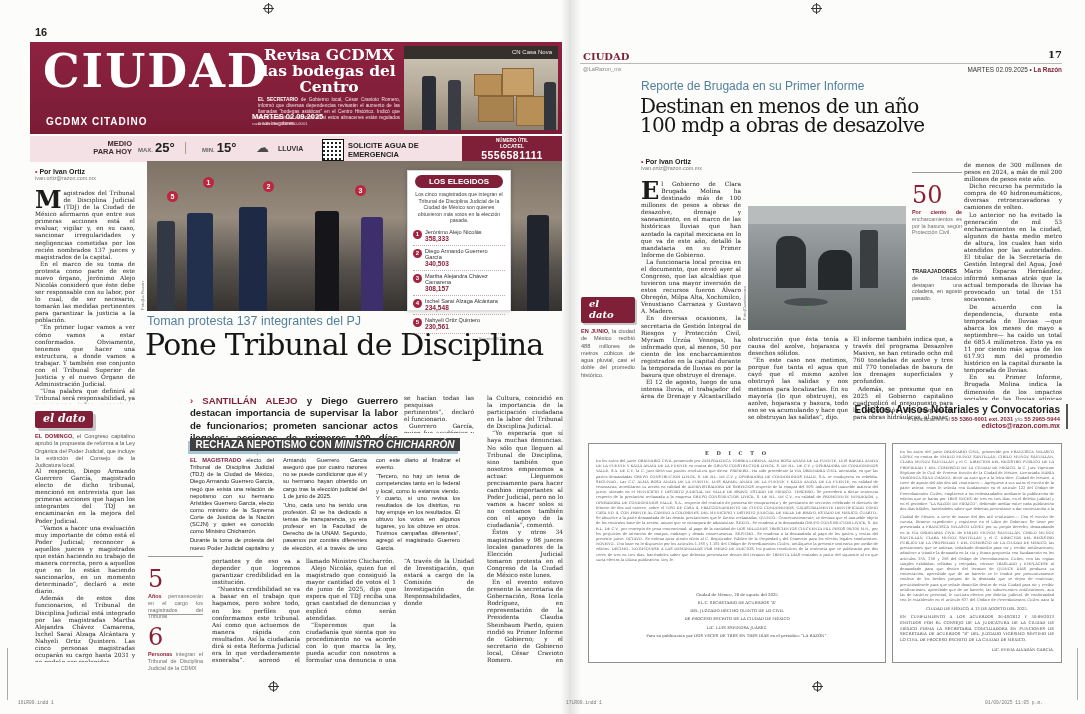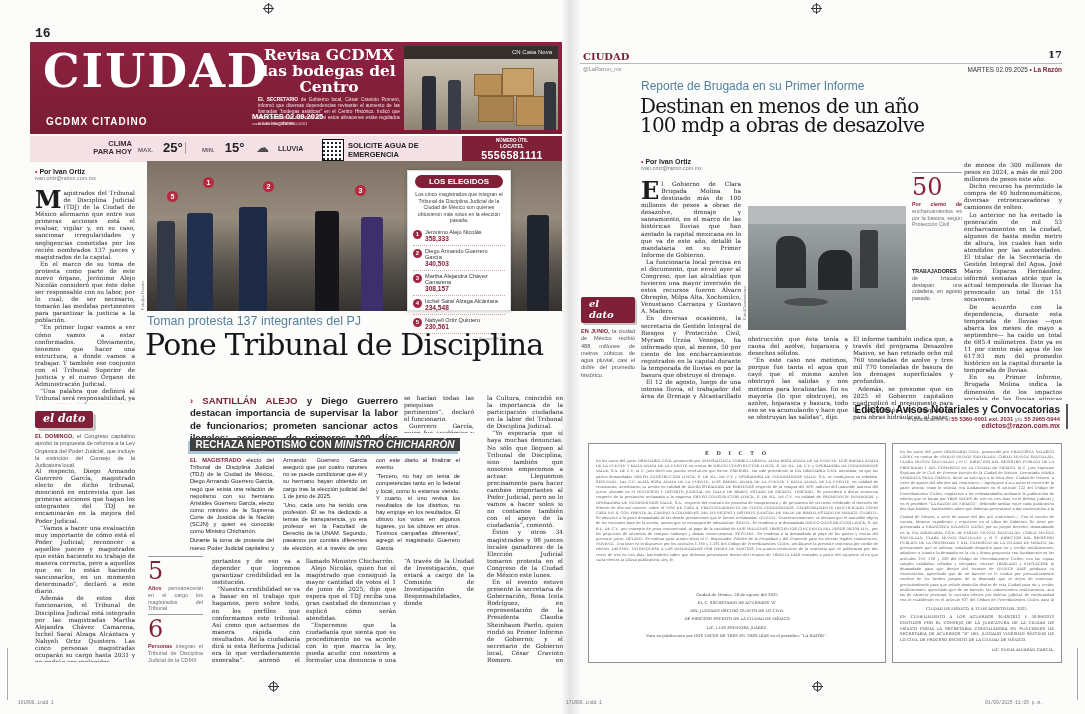--- a/index.html
+++ b/index.html
@@ -26,21 +26,21 @@
   .b-promo-text b{color:#fff;}
   .b-photo{position:absolute;left:374px;top:4px;width:154px;height:84px;background:linear-gradient(180deg,#cfc8ba 0%,#b3a896 55%,#8d8373 100%);overflow:hidden;}
   .b-sign{position:absolute;left:0;top:0;width:100%;height:13px;background:#35302c;color:#eee;
           font-family:"Liberation Sans",sans-serif;font-size:6px;line-height:13px;text-align:right;padding-right:6px;box-sizing:border-box;}
   .box{position:absolute;background:#b98f58;border:1px solid #8a6537;}
   .fig{position:absolute;background:#2b2e36;border-radius:3px 3px 0 0;}
   
   .strip{left:30px;top:136px;width:532px;height:26px;background:#f4e1e6;font-family:"Liberation Sans",sans-serif;}
   .w-label{position:absolute;left:36px;top:4px;width:66px;text-align:right;font-weight:bold;font-size:7.5px;line-height:1.1;color:#3c2a30;}
   .w-temp{position:absolute;top:4px;font-size:6px;color:#666;font-weight:bold;}
-  .w-temp b{font-size:13px;color:#222;margin-left:10px;}
+  .w-temp b{font-size:13px;color:#222;margin-left:2px;}
   .w-sep{position:absolute;top:4px;color:#a98;font-size:12px;}
   .cloud{position:absolute;font-size:13px;color:#4c4c4c;}
   .w-cond{position:absolute;top:9px;font-size:7px;font-weight:bold;color:#333;}
   .qr{position:absolute;left:292px;top:3px;width:20px;height:20px;border:1px solid #111;
       background:repeating-linear-gradient(0deg,#111 0 2px,#fff 2px 4px),repeating-linear-gradient(90deg,#111 0 2px,#fff 2px 4px);background-blend-mode:screen;}
   .w-cta{position:absolute;left:318px;top:5px;width:112px;}
   .w-cta b{font-size:7.5px;color:#1f1f1f;display:block;}
   .w-cta span{font-size:5.3px;color:#555;}
   .locatel{position:absolute;left:432px;top:0;width:100px;height:26px;background:#7f1f38;color:#fff;text-align:center;}
   .locatel .l1{font-size:4.6px;font-weight:bold;margin-top:2px;}
@@ -56,21 +56,21 @@
   .subhead .mk{color:#b92741;}
   
   .eldato-rib{display:inline-block;background:#7f1f38;color:#fff;font-style:italic;font-weight:bold;
               font-size:11px;padding:1px 8px 3px;border-radius:2px;box-shadow:3px 3px 0 #c7c7c7;}
   .eldato-tx{font-family:"Liberation Sans",sans-serif;font-size:5.6px;line-height:1.3;color:#555;text-align:justify;margin-top:5px;}
   .eldato-tx b{color:#7f1f38;}
   
   .fbar{background:#404040;color:#fff;font-family:"Liberation Sans",sans-serif;font-weight:bold;
         font-size:10px;text-align:center;line-height:13px;box-shadow:-2px 3px 0 #a9c6d6;}
   
-  .co{border-top:1px solid #9a9a9a;padding-top:2px;font-family:"Liberation Sans",sans-serif;}
+  .co{border-top:1px solid #9a9a9a;padding-top:10px;font-family:"Liberation Sans",sans-serif;}
   .co-num{font-family:"DejaVu Serif",serif;font-size:24px;line-height:1;color:#8a2038;}
   .co-tx{font-size:5.4px;line-height:1.25;color:#707070;margin-top:2px;text-align:justify;}
   .co-tx b{color:#8a2038;}
   
   .eleg{background:#fff;border:1px solid #ddd;box-shadow:0 0 4px rgba(0,0,0,.25);padding:4px 5px;box-sizing:border-box;}
   .eleg-rib{background:#7f1f38;color:#fff;font-family:"Liberation Sans",sans-serif;font-weight:bold;
             font-size:8px;text-align:center;line-height:13px;border-radius:7px;margin:0 2px 3px;}
   .eleg-intro{font-family:"Liberation Sans",sans-serif;font-size:5.2px;line-height:1.25;text-align:center;color:#444;margin-bottom:3px;}
   .eleg-item{border-bottom:1px dotted #c9a5ae;padding:2px 0 3px;position:relative;padding-left:12px;}
   .eleg-item:last-of-type{border-bottom:none;}
@@ -108,21 +108,21 @@
   .ed-close div{margin-top:2px;}
   .ed-close .caps{text-transform:uppercase;}
   
   .reg{width:7px;height:7px;border:1px solid #333;border-radius:50%;background:
        radial-gradient(circle,#333 0 1px,transparent 1px);}
   .reg:before{content:"";position:absolute;left:-2px;top:3px;width:11px;height:1px;background:#333;}
   .reg:after{content:"";position:absolute;left:3px;top:-2px;width:1px;height:11px;background:#333;}
   .filetx{font-family:"Liberation Mono",monospace;font-size:4.6px;color:#777;}
   .vline{width:1px;background:#aaa;}
   .gutter{left:561px;top:0;width:20px;height:714px;background:linear-gradient(90deg,rgba(0,0,0,0) 0%,rgba(0,0,0,0.10) 45%,rgba(0,0,0,0) 100%);}
-  .pgnum{font-family:Liberation Mono, monospace;font-size:13px;font-weight:bold;color:#222;}
+  .pgnum{font-family:Liberation Sans, sans-serif;font-size:11px;font-weight:bold;color:#222;}
 </style>
 </head>
 <body>
 
 <div id="canvas">
 
   <div class="abs pgnum" style="left:35px;top:26px;">16</div>
 
   <div class="abs banner">
     <div class="b-section">CIUDAD</div>
@@ -138,21 +138,21 @@
       <div class="box" style="left:98px;top:22px;width:30px;height:26px;background:#c6a068;"></div>
       <div class="box" style="left:74px;top:50px;width:34px;height:24px;background:#a8834f;"></div>
       <div class="box" style="left:112px;top:50px;width:30px;height:28px;background:#b98f58;"></div>
       <div class="fig" style="left:18px;top:30px;width:14px;height:54px;"></div>
       <div class="fig" style="left:44px;top:34px;width:13px;height:50px;background:#3a3d45;"></div>
       <div class="fig" style="left:140px;top:36px;width:12px;height:48px;background:#33363d;"></div>
     </div>
   </div>
 
   <div class="abs strip">
-    <div class="w-label"><span>CLIMA</span><br><span>PARA HOY</span></div>
+    <div class="w-label"><span>MEDIO</span><br><span>PARA HOY</span></div>
     <div class="w-temp" style="left:108px;"><span>MAX.</span><b>25°</b></div>
     <div class="w-sep" style="left:154px;">|</div>
     <div class="w-temp" style="left:172px;"><span>MIN.</span><b>15°</b></div>
     <div class="cloud" style="left:226px;top:4px;">☁</div>
     <div class="w-cond" style="left:248px;">LLUVIA</div>
     <div class="qr"></div>
     <div class="w-cta"><b>SOLICITE AGUA DE EMERGENCIA</b><span>Consulta cómo con el QR</span></div>
     <div class="locatel">
       <div class="l1">NÚMERO ÚTIL</div>
       <div class="l2">LOCATEL</div>

